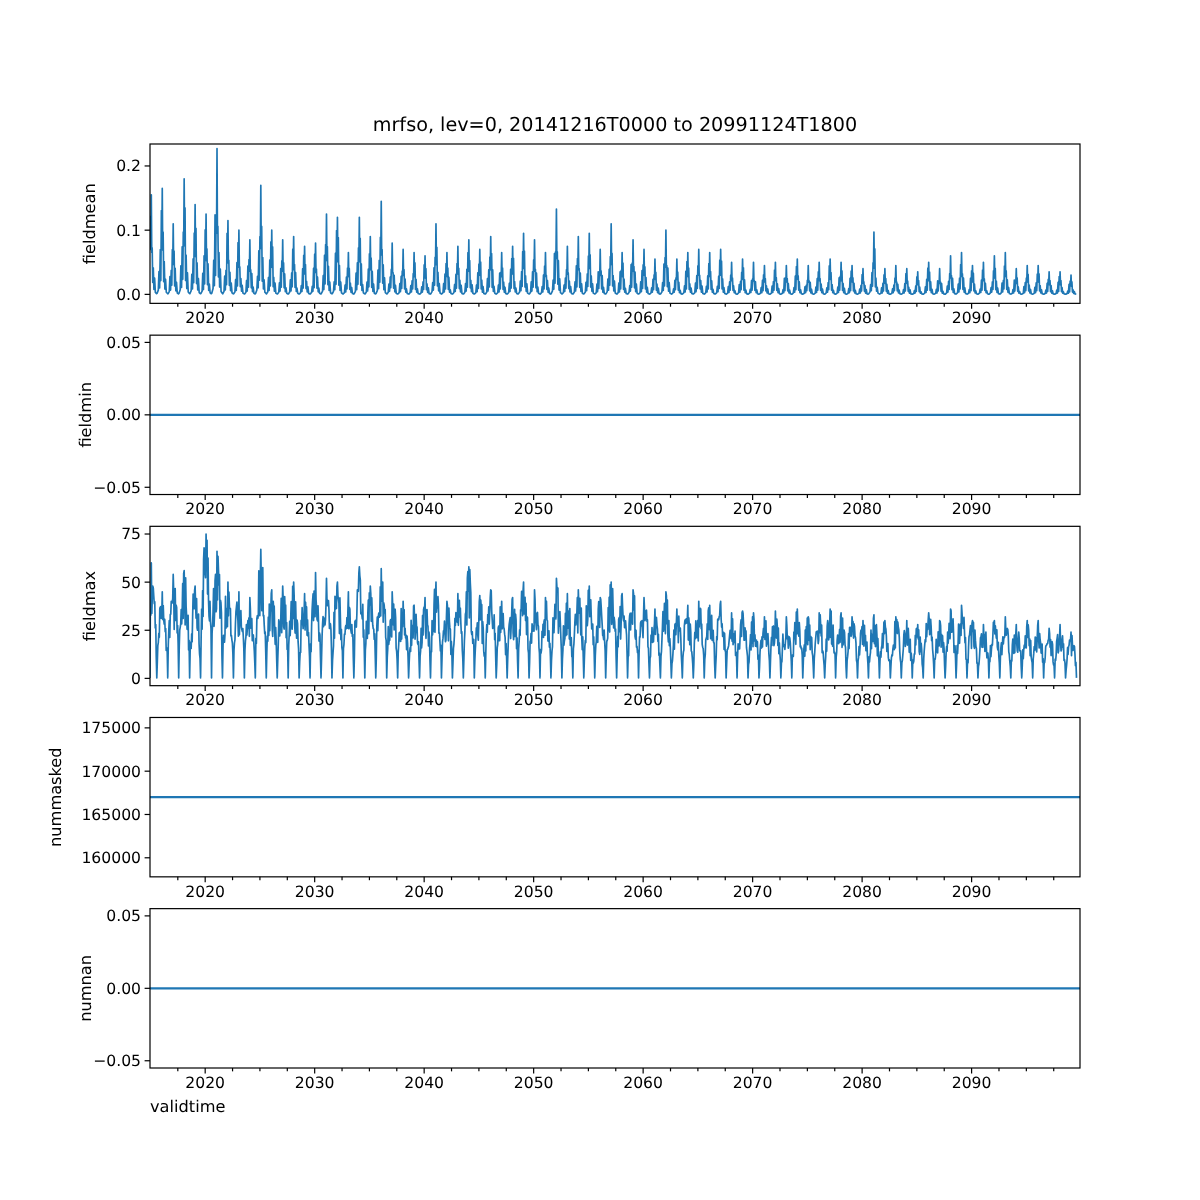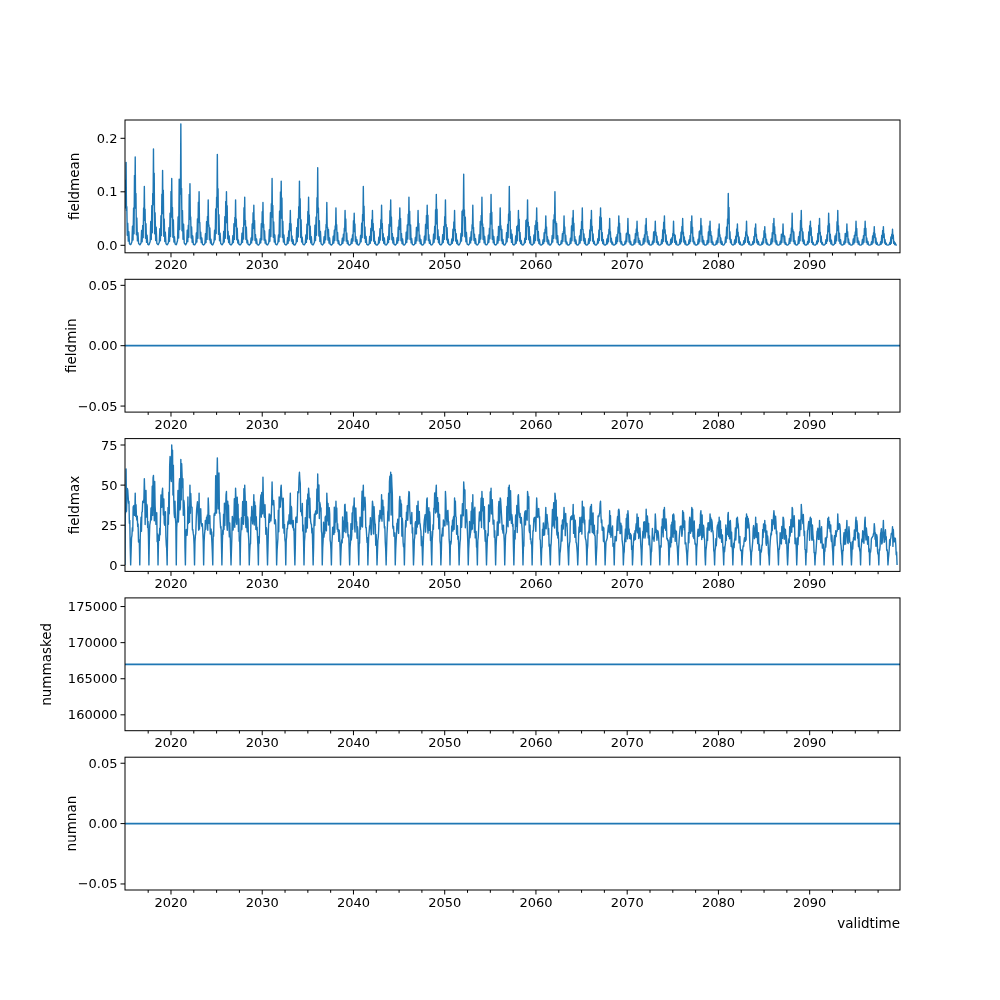--- a/index.html
+++ b/index.html
@@ -1,28 +1,29 @@
 <!DOCTYPE html>
 <html><head>
 <meta charset="utf-8">
 <style>
   html,body{margin:0;padding:0;background:#fff;}
   .screen{position:relative;width:1000px;height:1000px;background:#ffffff;overflow:hidden;
           font-family:"DejaVu Sans","Liberation Sans",sans-serif;color:#000;}
   .fig-title{position:absolute;left:125px;top:94px;width:775px;text-align:center;
              font-size:16px;color:#000;white-space:nowrap;}
-  .fig-xlabel{position:absolute;left:125px;top:915px;width:775px;text-align:right;
+  .fig-xlabel{position:absolute;left:125px;top:915px;width:775px;text-align:left;
               font-size:13.5px;color:#000;}
   svg{position:absolute;left:0;top:0;}
   svg text{font-family:"DejaVu Sans","Liberation Sans",sans-serif;fill:#000;}
 </style>
 </head>
 <body>
 
 <div class="screen">
+  <div class="fig-title">mrfso, lev=0, 20141216T0000 to 20991124T1800</div>
   <svg id="chart" width="1000" height="1000">
       <g>
         <clipPath id="clip0">
           <rect x="125" y="120" width="775" height="132.8"></rect>
         </clipPath>
         <path d="M125.36 179.77 L125.73 207.99 L126.09 162.38 L126.46 210.48 L126.82 206.62 L127.28 235.36 L127.74 223.20 L128.28 241.16 L128.83 231.72 L129.47 243.65 L130.47 244.65 L130.84 244.60 L131.93 241.78 L132.48 226.30 L133.03 240.01 L133.58 208.06 L134.03 233.83 L134.49 175.46 L134.85 205.58 L135.22 157.03 L135.58 208.23 L135.95 193.45 L136.41 234.72 L136.86 217.97 L137.41 240.90 L137.96 232.73 L138.59 243.54 L139.60 244.60 L139.96 244.84 L141.06 242.96 L141.61 230.45 L142.15 241.78 L142.70 225.36 L143.16 237.66 L143.61 208.06 L143.98 218.82 L144.34 186.45 L144.71 220.59 L145.07 209.16 L145.53 238.25 L145.99 223.68 L146.53 242.37 L147.08 235.25 L147.72 244.13 L148.72 244.84 L149.09 244.54 L150.18 241.46 L150.73 221.49 L151.28 239.53 L151.82 205.61 L152.28 232.79 L152.74 193.37 L153.10 201.97 L153.47 149.00 L153.83 204.86 L154.20 173.27 L154.65 233.75 L155.11 212.67 L155.66 240.49 L156.20 227.30 L156.84 243.38 L157.85 244.54 L158.21 244.71 L159.31 242.31 L159.85 228.69 L160.40 240.81 L160.95 215.63 L161.41 235.57 L161.86 194.25 L162.23 211.60 L162.59 170.40 L162.96 213.85 L163.32 190.31 L163.78 236.32 L164.23 219.07 L164.78 241.56 L165.33 232.19 L165.97 243.81 L166.97 244.71 L167.34 244.77 L168.43 242.63 L168.98 227.78 L169.53 241.30 L170.07 213.22 L170.53 236.61 L170.99 191.52 L171.35 215.21 L171.72 178.43 L172.08 217.22 L172.45 207.47 L172.90 237.28 L173.36 219.94 L173.91 241.97 L174.45 236.81 L175.09 243.97 L176.09 244.77 L176.46 244.34 L177.55 240.45 L178.10 216.86 L178.65 238.02 L179.20 179.11 L179.65 229.52 L180.11 179.48 L180.47 190.65 L180.84 123.85 L181.20 194.30 L181.57 188.56 L182.03 230.73 L182.48 210.44 L183.03 239.24 L183.58 224.27 L184.22 242.88 L185.22 244.34 L185.58 244.82 L186.68 242.85 L187.23 230.15 L187.77 241.62 L188.32 225.21 L188.78 237.31 L189.23 194.37 L189.60 217.62 L189.96 183.78 L190.33 219.47 L190.69 216.99 L191.15 237.93 L191.61 226.92 L192.15 242.23 L192.70 235.91 L193.34 244.08 L194.34 244.82 L194.71 244.88 L195.80 243.17 L196.35 233.02 L196.90 242.10 L197.45 218.84 L197.90 238.35 L198.36 202.21 L198.72 221.23 L199.09 191.80 L199.45 222.84 L199.82 222.41 L200.27 238.89 L200.73 232.20 L201.28 242.63 L201.82 237.84 L202.46 244.24 L203.47 244.88 L203.83 244.95 L204.93 243.49 L205.47 233.76 L206.02 242.58 L206.57 221.78 L207.03 239.40 L207.48 216.42 L207.85 224.84 L208.21 199.83 L208.58 226.21 L208.94 224.85 L209.40 239.85 L209.85 228.03 L210.40 243.04 L210.95 239.23 L211.59 244.40 L212.59 244.95 L212.96 244.58 L214.05 241.67 L214.60 230.30 L215.15 239.85 L215.69 208.97 L216.15 233.48 L216.61 197.25 L216.97 204.38 L217.34 154.35 L217.70 207.11 L218.07 188.67 L218.52 234.39 L218.98 214.58 L219.53 240.76 L220.07 233.15 L220.71 243.49 L221.72 244.58 L222.08 244.88 L223.18 243.17 L223.72 231.33 L224.27 242.10 L224.82 216.69 L225.27 238.35 L225.73 201.54 L226.09 221.23 L226.46 191.80 L226.82 222.84 L227.19 205.79 L227.65 238.89 L228.10 231.16 L228.65 242.63 L229.20 235.88 L229.84 244.24 L230.84 244.88 L231.20 244.95 L232.30 243.49 L232.85 235.64 L233.39 242.58 L233.94 223.79 L234.40 239.40 L234.85 217.37 L235.22 224.84 L235.58 199.83 L235.95 226.21 L236.31 219.01 L236.77 239.85 L237.23 228.29 L237.77 243.04 L238.32 239.92 L238.96 244.40 L239.96 244.95 L240.33 244.92 L241.42 243.38 L241.97 233.20 L242.52 242.42 L243.07 227.38 L243.52 239.05 L243.98 207.66 L244.34 223.64 L244.71 197.15 L245.07 225.08 L245.44 220.39 L245.89 239.53 L246.35 227.19 L246.90 242.90 L247.45 240.12 L248.08 244.35 L249.09 244.92 L249.45 244.99 L250.55 243.70 L251.09 238.06 L251.64 242.90 L252.19 224.04 L252.65 240.09 L253.10 212.68 L253.47 227.25 L253.83 205.18 L254.20 228.46 L254.56 220.46 L255.02 240.49 L255.47 234.48 L256.02 243.30 L256.57 239.06 L257.21 244.51 L258.21 244.99 L258.58 244.97 L259.67 243.60 L260.22 238.62 L260.77 242.74 L261.31 223.63 L261.77 239.74 L262.23 211.81 L262.59 226.05 L262.96 202.51 L263.32 227.33 L263.69 224.29 L264.14 240.17 L264.60 230.97 L265.15 243.17 L265.69 240.05 L266.33 244.45 L267.34 244.97 L267.70 244.77 L268.80 242.63 L269.34 229.74 L269.89 241.30 L270.44 212.81 L270.89 236.61 L271.35 203.81 L271.72 215.21 L272.08 178.43 L272.45 217.22 L272.81 205.56 L273.27 237.28 L273.72 222.03 L274.27 241.97 L274.82 235.04 L275.46 243.97 L276.46 244.77 L276.82 244.80 L277.92 242.74 L278.47 234.93 L279.01 241.46 L279.56 211.13 L280.02 236.96 L280.47 192.07 L280.84 216.42 L281.20 181.10 L281.57 218.34 L281.93 197.98 L282.39 237.60 L282.85 221.21 L283.39 242.10 L283.94 235.00 L284.58 244.03 L285.58 244.80 L285.95 245.03 L287.04 243.92 L287.59 237.62 L288.14 243.22 L288.69 230.94 L289.14 240.79 L289.60 223.43 L289.96 229.66 L290.33 210.53 L290.69 230.70 L291.06 223.69 L291.51 241.14 L291.97 235.91 L292.52 243.57 L293.07 239.60 L293.70 244.61 L294.71 245.03 L295.07 244.80 L296.17 242.74 L296.72 227.64 L297.26 241.46 L297.81 218.95 L298.27 236.96 L298.72 206.60 L299.09 216.42 L299.45 181.10 L299.82 218.34 L300.18 198.64 L300.64 237.60 L301.09 219.78 L301.64 242.10 L302.19 237.21 L302.83 244.03 L303.83 244.80 L304.20 244.92 L305.29 243.38 L305.84 235.03 L306.39 242.42 L306.93 224.25 L307.39 239.05 L307.85 211.55 L308.21 223.64 L308.58 197.15 L308.94 225.08 L309.31 215.01 L309.76 239.53 L310.22 226.18 L310.77 242.90 L311.31 236.80 L311.95 244.35 L312.96 244.92 L313.32 244.69 L314.42 242.21 L314.96 225.14 L315.51 240.65 L316.06 216.90 L316.51 235.22 L316.97 197.68 L317.34 210.40 L317.70 167.73 L318.07 212.72 L318.43 207.97 L318.89 236.00 L319.34 220.62 L319.89 241.43 L320.44 231.53 L321.08 243.76 L322.08 244.69 L322.45 244.97 L323.54 243.60 L324.09 236.77 L324.64 242.74 L325.18 230.89 L325.64 239.74 L326.09 224.50 L326.46 226.05 L326.82 202.51 L327.19 227.33 L327.55 227.23 L328.01 240.17 L328.47 229.43 L329.01 243.17 L329.56 237.86 L330.20 244.45 L331.20 244.97 L331.57 245.01 L332.66 243.81 L333.21 236.24 L333.76 243.06 L334.31 230.30 L334.76 240.44 L335.22 225.88 L335.58 228.46 L335.95 207.86 L336.31 229.58 L336.68 224.73 L337.14 240.81 L337.59 232.50 L338.14 243.44 L338.69 240.68 L339.32 244.56 L340.33 245.01 L340.69 245.03 L341.79 243.92 L342.34 238.08 L342.88 243.22 L343.43 234.09 L343.89 240.79 L344.34 228.09 L344.71 229.66 L345.07 210.53 L345.44 230.70 L345.80 218.94 L346.26 241.14 L346.72 232.84 L347.26 243.57 L347.81 240.59 L348.45 244.61 L349.45 245.03 L349.82 245.05 L350.91 244.03 L351.46 239.00 L352.01 243.38 L352.55 234.80 L353.01 241.14 L353.47 220.71 L353.83 230.86 L354.20 213.21 L354.56 231.83 L354.93 223.90 L355.38 241.46 L355.84 236.59 L356.39 243.70 L356.93 239.81 L357.57 244.67 L358.58 245.05 L358.94 244.84 L360.04 242.96 L360.58 235.43 L361.13 241.78 L361.68 223.18 L362.14 237.66 L362.59 214.41 L362.96 218.82 L363.32 186.45 L363.69 220.59 L364.05 206.12 L364.51 238.25 L364.96 226.88 L365.51 242.37 L366.06 236.33 L366.70 244.13 L367.70 244.84 L368.07 245.03 L369.16 243.92 L369.71 236.36 L370.26 243.22 L370.80 228.42 L371.26 240.79 L371.72 219.68 L372.08 229.66 L372.45 210.53 L372.81 230.70 L373.18 223.44 L373.63 241.14 L374.09 231.20 L374.64 243.57 L375.18 241.46 L375.82 244.61 L376.82 245.03 L377.19 244.99 L378.28 243.70 L378.83 237.14 L379.38 242.90 L379.93 228.71 L380.38 240.09 L380.84 219.70 L381.20 227.25 L381.57 205.18 L381.93 228.46 L382.30 223.57 L382.76 240.49 L383.21 233.66 L383.76 243.30 L384.31 237.88 L384.95 244.51 L385.95 244.99 L386.31 244.95 L387.41 243.49 L387.96 236.40 L388.50 242.58 L389.05 224.49 L389.51 239.40 L389.96 210.58 L390.33 224.84 L390.69 199.83 L391.06 226.21 L391.42 217.07 L391.88 239.85 L392.34 233.53 L392.88 243.04 L393.43 237.44 L394.07 244.40 L395.07 244.95 L395.44 245.01 L396.53 243.81 L397.08 237.63 L397.63 243.06 L398.18 227.29 L398.63 240.44 L399.09 219.98 L399.45 228.46 L399.82 207.86 L400.18 229.58 L400.55 218.41 L401.00 240.81 L401.46 233.34 L402.01 243.44 L402.55 238.86 L403.19 244.56 L404.20 245.01 L404.56 244.92 L405.66 243.38 L406.20 232.25 L406.75 242.42 L407.30 224.97 L407.76 239.05 L408.21 214.15 L408.58 223.64 L408.94 197.15 L409.31 225.08 L409.67 211.25 L410.13 239.53 L410.58 224.89 L411.13 242.90 L411.68 238.54 L412.32 244.35 L413.32 244.92 L413.69 245.03 L414.78 243.92 L415.33 237.51 L415.88 243.22 L416.42 227.57 L416.88 240.79 L417.34 227.00 L417.70 229.66 L418.07 210.53 L418.43 230.70 L418.80 223.43 L419.25 241.14 L419.71 234.99 L420.26 243.57 L420.80 239.35 L421.44 244.61 L422.45 245.03 L422.81 244.99 L423.91 243.70 L424.45 236.11 L425.00 242.90 L425.55 224.46 L426.00 240.09 L426.46 215.41 L426.82 227.25 L427.19 205.18 L427.55 228.46 L427.92 215.20 L428.38 240.49 L428.83 234.58 L429.38 243.30 L429.93 240.01 L430.57 244.51 L431.57 244.99 L431.93 244.90 L433.03 243.28 L433.58 234.27 L434.12 242.26 L434.67 226.23 L435.13 238.70 L435.58 209.67 L435.95 222.44 L436.31 194.48 L436.68 223.96 L437.04 209.31 L437.50 239.21 L437.96 229.77 L438.50 242.77 L439.05 236.59 L439.69 244.29 L440.69 244.90 L441.06 244.95 L442.15 243.49 L442.70 234.81 L443.25 242.58 L443.80 226.49 L444.25 239.40 L444.71 216.60 L445.07 224.84 L445.44 199.83 L445.80 226.21 L446.17 224.42 L446.62 239.85 L447.08 227.64 L447.63 243.04 L448.18 239.29 L448.81 244.40 L449.82 244.95 L450.18 245.03 L451.28 243.92 L451.82 238.88 L452.37 243.22 L452.92 229.20 L453.38 240.79 L453.83 221.84 L454.20 229.66 L454.56 210.53 L454.93 230.70 L455.29 229.37 L455.75 241.14 L456.20 233.78 L456.75 243.57 L457.30 240.07 L457.94 244.61 L458.94 245.03 L459.31 244.74 L460.40 242.46 L460.95 233.47 L461.50 241.04 L462.04 211.32 L462.50 236.06 L462.96 209.81 L463.32 213.29 L463.69 174.15 L464.05 215.42 L464.42 209.85 L464.87 236.77 L465.33 217.24 L465.88 241.75 L466.42 232.36 L467.06 243.89 L468.07 244.74 L468.43 244.99 L469.53 243.70 L470.07 237.49 L470.62 242.90 L471.17 231.78 L471.62 240.09 L472.08 224.72 L472.45 227.25 L472.81 205.18 L473.18 228.46 L473.54 227.39 L474.00 240.49 L474.45 234.17 L475.00 243.30 L475.55 238.75 L476.19 244.51 L477.19 244.99 L477.55 244.92 L478.65 243.38 L479.20 234.79 L479.74 242.42 L480.29 221.43 L480.75 239.05 L481.20 215.43 L481.57 223.64 L481.93 197.15 L482.30 225.08 L482.66 223.89 L483.12 239.53 L483.58 227.59 L484.12 242.90 L484.67 236.54 L485.31 244.35 L486.31 244.92 L486.68 244.90 L487.77 243.28 L488.32 235.19 L488.87 242.26 L489.42 228.30 L489.87 238.70 L490.33 213.34 L490.69 222.44 L491.06 194.48 L491.42 223.96 L491.79 212.27 L492.24 239.21 L492.70 229.78 L493.25 242.77 L493.80 236.52 L494.43 244.29 L495.44 244.90 L495.80 245.01 L496.90 243.81 L497.45 236.75 L497.99 243.06 L498.54 226.49 L499.00 240.44 L499.45 226.96 L499.82 228.46 L500.18 207.86 L500.55 229.58 L500.91 225.79 L501.37 240.81 L501.82 229.57 L502.37 243.44 L502.92 239.37 L503.56 244.56 L504.56 245.01 L504.93 244.84 L506.02 242.96 L506.57 232.62 L507.12 241.78 L507.66 224.41 L508.12 237.66 L508.58 213.92 L508.94 218.82 L509.31 186.45 L509.67 220.59 L510.04 211.19 L510.49 238.25 L510.95 229.63 L511.50 242.37 L512.04 234.32 L512.68 244.13 L513.69 244.84 L514.05 245.03 L515.15 243.92 L515.69 235.96 L516.24 243.22 L516.79 226.53 L517.24 240.79 L517.70 225.22 L518.07 229.66 L518.43 210.53 L518.80 230.70 L519.16 219.27 L519.62 241.14 L520.07 232.48 L520.62 243.57 L521.17 240.32 L521.81 244.61 L522.81 245.03 L523.18 244.95 L524.27 243.49 L524.82 238.08 L525.36 242.58 L525.91 220.56 L526.37 239.40 L526.82 219.19 L527.19 224.84 L527.55 199.83 L527.92 226.21 L528.28 222.12 L528.74 239.85 L529.20 226.64 L529.74 243.04 L530.29 236.82 L530.93 244.40 L531.93 244.95 L532.30 245.01 L533.39 243.81 L533.94 234.92 L534.49 243.06 L535.04 225.41 L535.49 240.44 L535.95 220.60 L536.31 228.46 L536.68 207.86 L537.04 229.58 L537.41 222.38 L537.86 240.81 L538.32 231.33 L538.87 243.44 L539.42 239.54 L540.05 244.56 L541.06 245.01 L541.42 245.07 L542.52 244.13 L543.07 239.78 L543.61 243.54 L544.16 232.70 L544.62 241.48 L545.07 229.12 L545.44 232.07 L545.80 215.88 L546.17 232.95 L546.53 226.99 L546.99 241.78 L547.45 236.69 L547.99 243.84 L548.54 240.08 L549.18 244.72 L550.18 245.07 L550.55 244.88 L551.64 243.17 L552.19 235.44 L552.74 242.10 L553.28 220.03 L553.74 238.35 L554.20 214.71 L554.56 221.23 L554.93 191.80 L555.29 222.84 L555.66 221.38 L556.11 238.89 L556.57 223.38 L557.12 242.63 L557.66 235.58 L558.30 244.24 L559.31 244.88 L559.67 245.07 L560.77 244.13 L561.31 240.71 L561.86 243.54 L562.41 233.62 L562.86 241.48 L563.32 231.53 L563.69 232.07 L564.05 215.88 L564.42 232.95 L564.78 226.83 L565.24 241.78 L565.69 235.31 L566.24 243.84 L566.79 241.92 L567.43 244.72 L568.43 245.07 L568.80 245.03 L569.89 243.92 L570.44 238.12 L570.99 243.22 L571.53 226.05 L571.99 240.79 L572.45 217.97 L572.81 229.66 L573.18 210.53 L573.54 230.70 L573.91 223.31 L574.36 241.14 L574.82 236.52 L575.36 243.57 L575.91 240.02 L576.55 244.61 L577.55 245.03 L577.92 245.01 L579.01 243.81 L579.56 236.00 L580.11 243.06 L580.66 229.64 L581.11 240.44 L581.57 221.48 L581.93 228.46 L582.30 207.86 L582.66 229.58 L583.03 229.31 L583.49 240.81 L583.94 233.85 L584.49 243.44 L585.04 238.45 L585.68 244.56 L586.68 245.01 L587.04 245.03 L588.14 243.92 L588.69 238.69 L589.23 243.22 L589.78 229.96 L590.24 240.79 L590.69 219.62 L591.06 229.66 L591.42 210.53 L591.79 230.70 L592.15 226.32 L592.61 241.14 L593.07 233.99 L593.61 243.57 L594.16 241.14 L594.80 244.61 L595.80 245.03 L596.17 245.01 L597.26 243.81 L597.81 238.64 L598.36 243.06 L598.91 229.99 L599.36 240.44 L599.82 216.73 L600.18 228.46 L600.55 207.86 L600.91 229.58 L601.28 217.64 L601.73 240.81 L602.19 232.45 L602.74 243.44 L603.28 239.75 L603.92 244.56 L604.93 245.01 L605.29 245.10 L606.39 244.24 L606.93 238.85 L607.48 243.70 L608.03 234.87 L608.49 241.83 L608.94 229.22 L609.31 233.27 L609.67 218.56 L610.04 234.07 L610.40 231.77 L610.86 242.10 L611.31 238.11 L611.86 243.97 L612.41 242.23 L613.05 244.77 L614.05 245.10 L614.42 245.07 L615.51 244.13 L616.06 237.13 L616.61 243.54 L617.15 234.48 L617.61 241.48 L618.07 226.94 L618.43 232.07 L618.80 215.88 L619.16 232.95 L619.53 223.23 L619.98 241.78 L620.44 233.12 L620.99 243.84 L621.53 241.65 L622.17 244.72 L623.18 245.07 L623.54 245.10 L624.64 244.24 L625.18 241.12 L625.73 243.70 L626.28 233.82 L626.73 241.83 L627.19 232.47 L627.55 233.27 L627.92 218.56 L628.28 234.07 L628.65 233.92 L629.11 242.10 L629.56 234.84 L630.11 243.97 L630.66 241.53 L631.30 244.77 L632.30 245.10 L632.66 245.11 L633.76 244.35 L634.31 239.64 L634.85 243.86 L635.40 233.59 L635.86 242.18 L636.31 228.97 L636.68 234.47 L637.04 221.23 L637.41 235.20 L637.77 232.11 L638.23 242.42 L638.69 238.26 L639.23 244.11 L639.78 240.80 L640.42 244.83 L641.42 245.11 L641.79 245.10 L642.88 244.24 L643.43 238.45 L643.98 243.70 L644.53 234.58 L644.98 241.83 L645.44 224.99 L645.80 233.27 L646.17 218.56 L646.53 234.07 L646.90 231.33 L647.35 242.10 L647.81 236.48 L648.36 243.97 L648.91 240.56 L649.54 244.77 L650.55 245.10 L650.91 245.11 L652.01 244.35 L652.55 241.31 L653.10 243.86 L653.65 232.01 L654.11 242.18 L654.56 231.43 L654.93 234.47 L655.29 221.23 L655.66 235.20 L656.02 232.17 L656.48 242.42 L656.93 236.23 L657.48 244.11 L658.03 241.80 L658.67 244.83 L659.67 245.11 L660.04 245.07 L661.13 244.13 L661.68 239.69 L662.23 243.54 L662.77 230.00 L663.23 241.48 L663.69 222.10 L664.05 232.07 L664.42 215.88 L664.78 232.95 L665.15 229.76 L665.60 241.78 L666.06 234.94 L666.61 243.84 L667.15 241.44 L667.79 244.72 L668.80 245.07 L669.16 245.11 L670.26 244.35 L670.80 239.13 L671.35 243.86 L671.90 237.70 L672.35 242.18 L672.81 233.52 L673.18 234.47 L673.54 221.23 L673.91 235.20 L674.27 234.08 L674.73 242.42 L675.18 235.32 L675.73 244.11 L676.28 241.08 L676.92 244.83 L677.92 245.11 L678.28 245.10 L679.38 244.24 L679.93 239.18 L680.47 243.70 L681.02 232.22 L681.48 241.83 L681.93 226.53 L682.30 233.27 L682.66 218.56 L683.03 234.07 L683.39 232.17 L683.85 242.10 L684.31 236.84 L684.85 243.97 L685.40 240.87 L686.04 244.77 L687.04 245.10 L687.41 245.07 L688.50 244.13 L689.05 239.87 L689.60 243.54 L690.15 235.42 L690.60 241.48 L691.06 221.43 L691.42 232.07 L691.79 215.88 L692.15 232.95 L692.52 227.11 L692.97 241.78 L693.43 237.15 L693.98 243.84 L694.53 242.02 L695.16 244.72 L696.17 245.07 L696.53 245.10 L697.63 244.24 L698.18 239.28 L698.72 243.70 L699.27 231.55 L699.73 241.83 L700.18 230.33 L700.55 233.27 L700.91 218.56 L701.28 234.07 L701.64 225.77 L702.10 242.10 L702.55 236.10 L703.10 243.97 L703.65 240.36 L704.29 244.77 L705.29 245.10 L705.66 245.11 L706.75 244.35 L707.30 240.42 L707.85 243.86 L708.39 231.86 L708.85 242.18 L709.31 225.87 L709.67 234.47 L710.04 221.23 L710.40 235.20 L710.77 231.51 L711.22 242.42 L711.68 236.05 L712.23 244.11 L712.77 241.96 L713.41 244.83 L714.42 245.11 L714.78 245.11 L715.88 244.45 L716.42 240.86 L716.97 244.03 L717.52 237.87 L717.97 242.53 L718.43 228.88 L718.80 235.68 L719.16 223.91 L719.53 236.32 L719.89 234.75 L720.35 242.74 L720.80 237.98 L721.35 244.24 L721.90 241.35 L722.54 244.88 L723.54 245.11 L723.91 244.89 L725.00 243.23 L725.55 237.07 L726.09 242.20 L726.64 227.24 L727.10 238.56 L727.55 218.96 L727.92 221.95 L728.28 193.41 L728.65 223.51 L729.01 207.43 L729.47 239.08 L729.93 231.77 L730.47 242.71 L731.02 239.45 L731.66 244.27 L732.66 244.89 L733.03 245.11 L734.12 244.45 L734.67 239.89 L735.22 244.03 L735.77 236.16 L736.22 242.53 L736.68 228.95 L737.04 235.68 L737.41 223.91 L737.77 236.32 L738.14 232.12 L738.59 242.74 L739.05 237.04 L739.60 244.24 L740.15 242.05 L740.78 244.88 L741.79 245.11 L742.15 245.11 L743.25 244.35 L743.80 240.65 L744.34 243.86 L744.89 237.57 L745.35 242.18 L745.80 231.69 L746.17 234.47 L746.53 221.23 L746.90 235.20 L747.26 234.92 L747.72 242.42 L748.18 236.97 L748.72 244.11 L749.27 241.66 L749.91 244.83 L750.91 245.11 L751.28 245.11 L752.37 244.45 L752.92 241.42 L753.47 244.03 L754.01 236.36 L754.47 242.53 L754.93 228.06 L755.29 235.68 L755.66 223.91 L756.02 236.32 L756.39 234.27 L756.84 242.74 L757.30 239.48 L757.85 244.24 L758.39 241.56 L759.03 244.88 L760.04 245.11 L760.40 245.11 L761.50 244.56 L762.04 242.08 L762.59 244.19 L763.14 238.23 L763.59 242.87 L764.05 230.67 L764.42 236.88 L764.78 226.58 L765.15 237.44 L765.51 233.81 L765.97 243.06 L766.42 239.14 L766.97 244.37 L767.52 243.21 L768.16 244.93 L769.16 245.11 L769.53 245.10 L770.62 244.24 L771.17 238.95 L771.72 243.70 L772.26 232.72 L772.72 241.83 L773.18 223.48 L773.54 233.27 L773.91 218.56 L774.27 234.07 L774.64 226.73 L775.09 242.10 L775.55 234.81 L776.09 243.97 L776.64 241.04 L777.28 244.77 L778.28 245.10 L778.65 245.11 L779.74 244.45 L780.29 241.18 L780.84 244.03 L781.39 234.09 L781.84 242.53 L782.30 234.62 L782.66 235.68 L783.03 223.91 L783.39 236.32 L783.76 235.13 L784.22 242.74 L784.67 236.27 L785.22 244.24 L785.77 242.75 L786.41 244.88 L787.41 245.11 L787.77 245.05 L788.87 244.03 L789.42 238.43 L789.96 243.38 L790.51 234.45 L790.97 241.14 L791.42 227.97 L791.79 230.86 L792.15 213.21 L792.52 231.83 L792.88 229.75 L793.34 241.46 L793.80 231.87 L794.34 243.70 L794.89 240.75 L795.53 244.67 L796.53 245.05 L796.90 245.03 L797.99 243.92 L798.54 236.72 L799.09 243.22 L799.64 231.71 L800.09 240.79 L800.55 220.50 L800.91 229.66 L801.28 210.53 L801.64 230.70 L802.01 228.16 L802.46 241.14 L802.92 231.83 L803.47 243.57 L804.01 239.91 L804.65 244.61 L805.66 245.03 L806.02 245.11 L807.12 244.35 L807.66 241.35 L808.21 243.86 L808.76 231.87 L809.22 242.18 L809.67 225.64 L810.04 234.47 L810.40 221.23 L810.77 235.20 L811.13 227.64 L811.59 242.42 L812.04 236.67 L812.59 244.11 L813.14 242.37 L813.78 244.83 L814.78 245.11 L815.15 245.10 L816.24 244.24 L816.79 240.90 L817.34 243.70 L817.88 233.37 L818.34 241.83 L818.80 225.08 L819.16 233.27 L819.53 218.56 L819.89 234.07 L820.26 232.30 L820.71 242.10 L821.17 236.10 L821.72 243.97 L822.26 242.30 L822.90 244.77 L823.91 245.10 L824.27 245.05 L825.36 244.03 L825.91 239.71 L826.46 243.38 L827.01 234.78 L827.46 241.14 L827.92 225.71 L828.28 230.86 L828.65 213.21 L829.01 231.83 L829.38 223.61 L829.84 241.46 L830.29 234.31 L830.84 243.70 L831.39 240.12 L832.03 244.67 L833.03 245.05 L833.39 245.03 L834.49 243.92 L835.04 235.86 L835.58 243.22 L836.13 233.70 L836.59 240.79 L837.04 221.67 L837.41 229.66 L837.77 210.53 L838.14 230.70 L838.50 225.72 L838.96 241.14 L839.42 233.12 L839.96 243.57 L840.51 239.65 L841.15 244.61 L842.15 245.03 L842.52 245.11 L843.61 244.45 L844.16 241.26 L844.71 244.03 L845.26 233.34 L845.71 242.53 L846.17 234.50 L846.53 235.68 L846.90 223.91 L847.26 236.32 L847.63 231.61 L848.08 242.74 L848.54 239.01 L849.09 244.24 L849.64 242.95 L850.27 244.88 L851.28 245.11 L851.64 245.11 L852.74 244.35 L853.28 238.85 L853.83 243.86 L854.38 235.41 L854.84 242.18 L855.29 231.84 L855.66 234.47 L856.02 221.23 L856.39 235.20 L856.75 228.56 L857.21 242.42 L857.66 237.58 L858.21 244.11 L858.76 241.22 L859.40 244.83 L860.40 245.11 L860.77 245.11 L861.86 244.35 L862.41 239.53 L862.96 243.86 L863.50 235.67 L863.96 242.18 L864.42 228.35 L864.78 234.47 L865.15 221.23 L865.51 235.20 L865.88 228.20 L866.33 242.42 L866.79 237.95 L867.34 244.11 L867.88 241.45 L868.52 244.83 L869.53 245.11 L869.89 245.11 L870.99 244.56 L871.53 241.81 L872.08 244.19 L872.63 236.04 L873.08 242.87 L873.54 232.70 L873.91 236.88 L874.27 226.58 L874.64 237.44 L875.00 233.76 L875.46 243.06 L875.91 238.01 L876.46 244.37 L877.01 242.32 L877.65 244.93 L878.65 245.11 L879.01 245.11 L880.11 244.56 L880.66 241.68 L881.20 244.19 L881.75 235.34 L882.21 242.87 L882.66 230.41 L883.03 236.88 L883.39 226.58 L883.76 237.44 L884.12 233.78 L884.58 243.06 L885.04 239.62 L885.58 244.37 L886.13 243.09 L886.77 244.93 L887.77 245.11 L888.14 245.11 L889.23 244.67 L889.78 242.57 L890.33 244.35 L890.88 237.01 L891.33 243.22 L891.79 234.29 L892.15 238.09 L892.52 229.26 L892.88 238.57 L893.25 234.85 L893.70 243.38 L894.16 241.45 L894.71 244.51 L895.26 242.94 L895.89 244.99 L896.90 245.11" fill="none" stroke="#1f77b4" stroke-width="1.4" stroke-linejoin="round" clip-path="url(#clip0)"></path>
         <rect x="125" y="120" width="775" height="132.8" fill="none" stroke="#000000" stroke-width="1"></rect>
         <line x1="170.98540145985365" y1="252.8" x2="170.98540145985365" y2="257.3" stroke="#000000" stroke-width="1"></line>
         <text x="170.98540145985365" y="269.3" text-anchor="middle" font-size="13">2020</text>
         <line x1="262.22627737226236" y1="252.8" x2="262.22627737226236" y2="257.3" stroke="#000000" stroke-width="1"></line>

